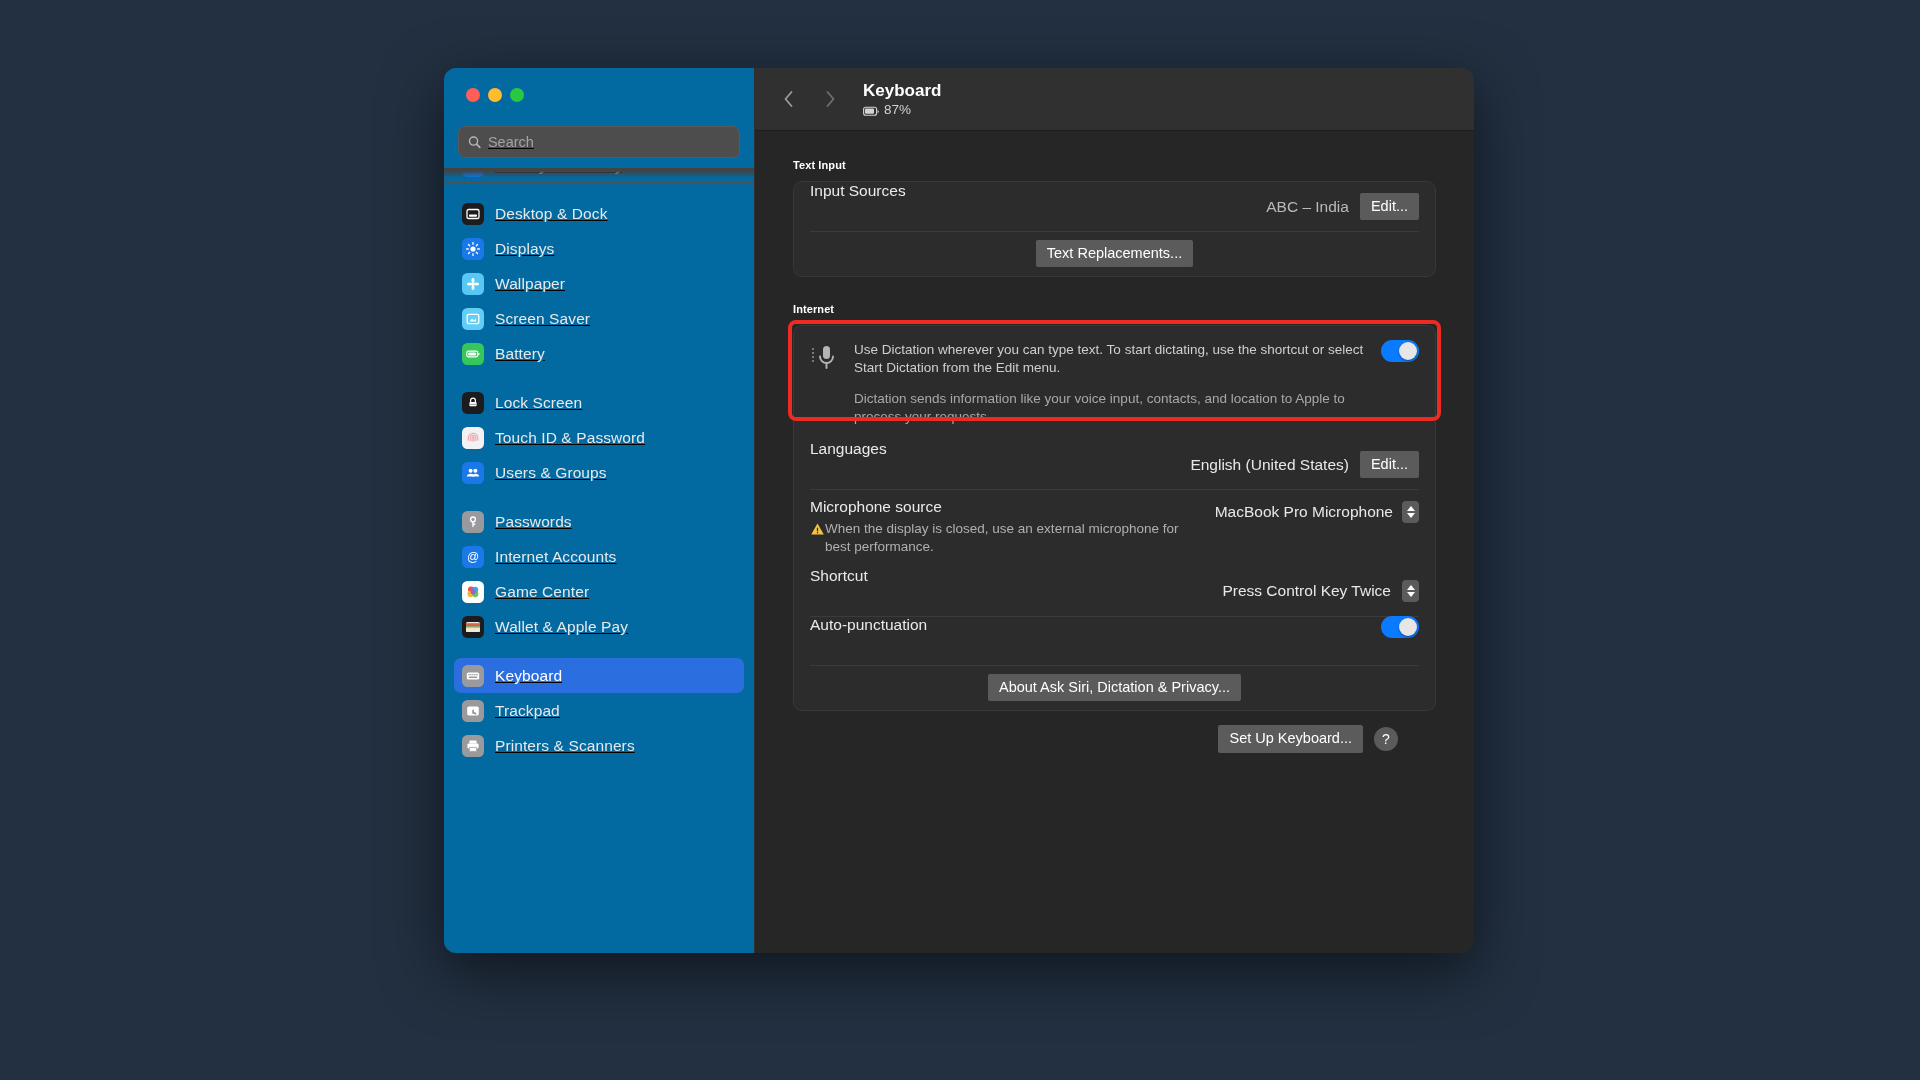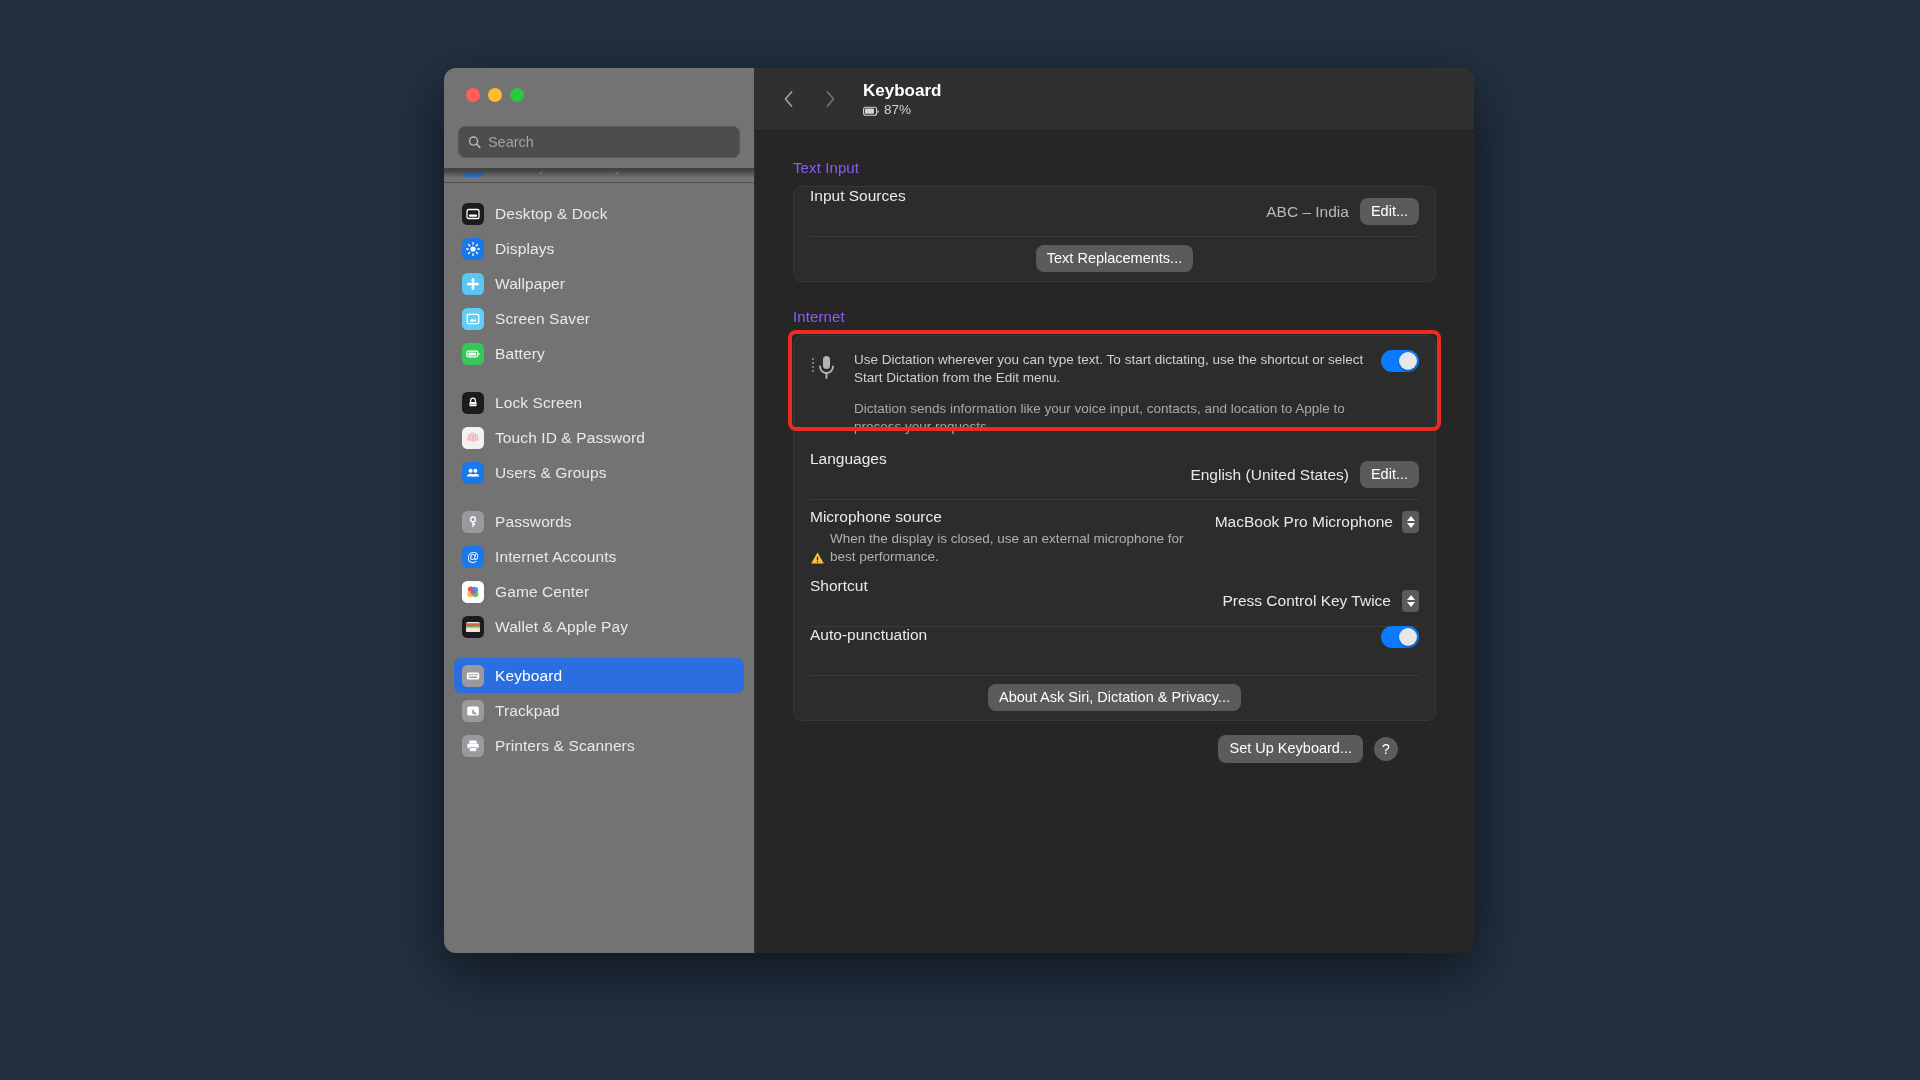--- a/index.html
+++ b/index.html
@@ -28,25 +28,26 @@
     height: 885px;
     border-radius: 12px;
     overflow: hidden;
     display: flex;
     box-shadow: 0 18px 60px rgba(0,0,0,0.55);
   }
 
   
   .sidebar {
     width: 311px;
-    background: #737373;
+    background: #0369a1;
     position: relative;
     display: flex;
     flex-direction: column;
     border-right: 1px solid #2f2f2f;
+    text-decoration: underline;
   }
 
   .traffic {
     display: flex;
     gap: 8px;
     padding: 20px 0 0 22px;
     height: 52px;
     align-items: flex-start;
   }
   .dot { width: 14px; height: 14px; border-radius: 50%; }
@@ -183,23 +184,23 @@
     font-size: 13.5px;
   }
 
   .pane {
     flex: 1;
     padding: 28px 38px 0 38px;
     overflow: hidden;
   }
 
   .group-title {
-    color: #8b5cf6;
-    font-size: 15px;
-    font-weight: normal;
+    color: #ffffff;
+    font-size: 11px;
+    font-weight: bold;
     margin-bottom: 10px;
     letter-spacing: 0.1px;
   }
 
   .card {
     background: #2c2c2c;
     border: 1px solid #383838;
     border-radius: 9px;
     overflow: hidden;
   }
@@ -232,21 +233,21 @@
     font-size: 15.5px;
   }
   .row-value.bright { color: #e8e8e8; }
 
   .btn {
     background: #5b5b5b;
     color: #ffffff;
     font-size: 14.5px;
     font-family: "Liberation Sans", sans-serif;
     border: none;
-    border-radius: 8px;
+    border-radius: 2px;
     padding: 5px 11px;
     line-height: 1.2;
     cursor: default;
   }
 
   .btn-row {
     display: flex;
     justify-content: center;
     padding: 9px 16px;
     position: relative;
@@ -327,21 +328,21 @@
     margin-top: 13px;
   }
 
   .mic-icon { width: 30px; flex: 0 0 30px; padding-top: 2px; }
 
   .mic-row-sub {
     color: #b0b0b0;
     font-size: 13.5px;
     line-height: 1.32;
   }
-  .warn-line { display: flex; align-items: flex-end; gap: 5px; }
+  .warn-line { display: flex; align-items: flex-start; }
 
   .mic-row {
     display: flex;
     align-items: flex-start;
     padding: 9px 16px 11px 16px;
     position: relative;
   }
   .mic-row::before {
     content: "";
     position: absolute;

